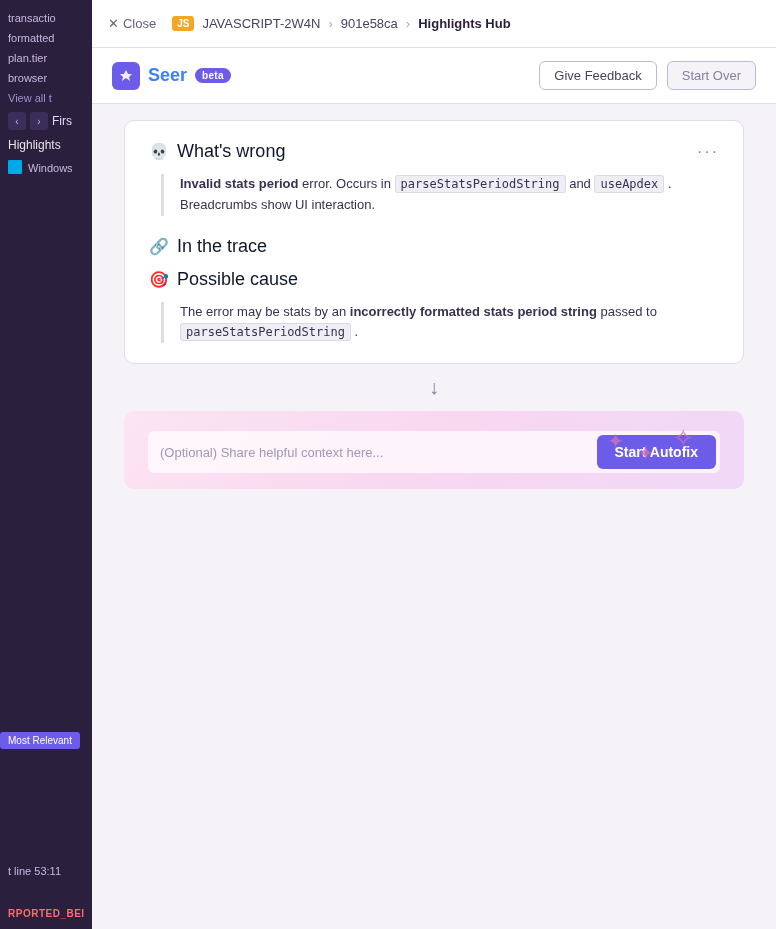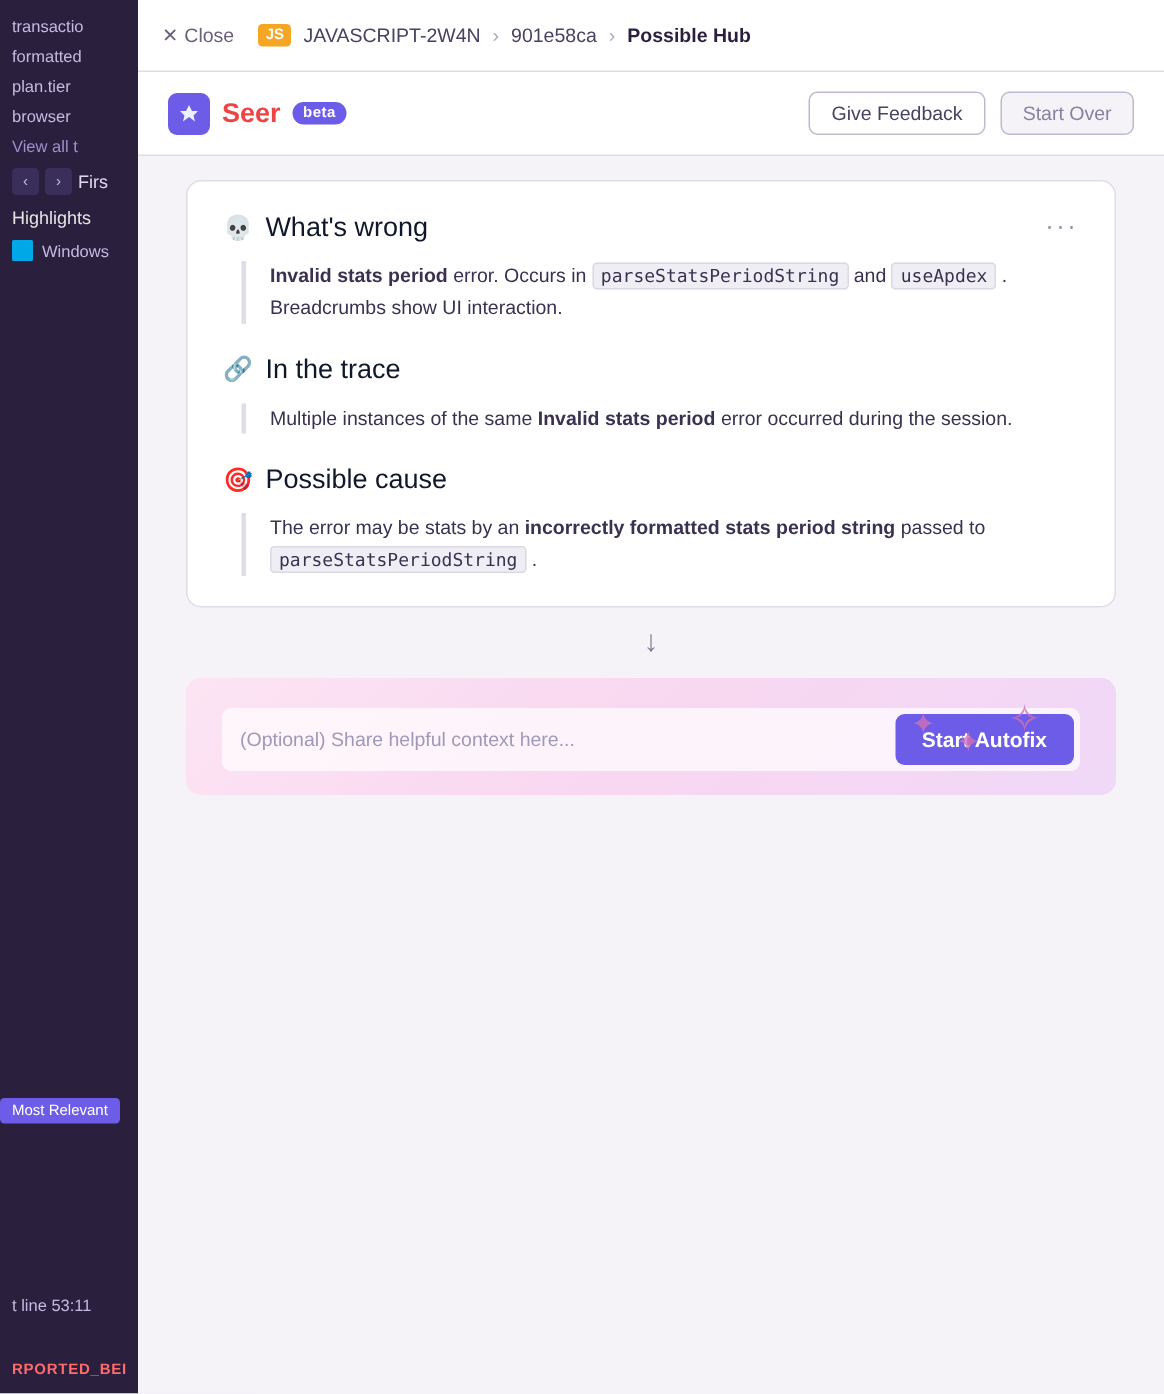--- a/index.html
+++ b/index.html
@@ -104,21 +104,21 @@
       display: flex;
       align-items: center;
       justify-content: center;
       color: white;
       font-size: 14px;
     }
 
     .seer-name {
       font-size: 18px;
       font-weight: 600;
-      color: #ef4444;
+      color: #3b82f6;
     }
 
     .beta-badge {
       background: #6c5ce7;
       color: #fff;
       font-size: 10px;
       font-weight: 600;
       padding: 2px 7px;
       border-radius: 20px;
       letter-spacing: 0.3px;
@@ -435,21 +435,21 @@
   <div class="breadcrumb-bar">
     <div class="breadcrumb-close">
       <span>✕</span>
       <span>Close</span>
     </div>
     <span class="js-badge">JS</span>
     <span class="breadcrumb-item">JAVASCRIPT-2W4N</span>
     <span class="breadcrumb-sep">›</span>
     <span class="breadcrumb-item">901e58ca</span>
     <span class="breadcrumb-sep">›</span>
-    <span class="breadcrumb-item active">Possible Hub</span>
+    <span class="breadcrumb-item active">Highlights Hub</span>
   </div>
 
   <div class="header-bar">
     <div class="seer-logo">
       <div class="seer-icon">
         <svg width="16" height="16" viewBox="0 0 16 16" fill="none" xmlns="http://www.w3.org/2000/svg">
           <polygon points="8,2 10,6 14,6 11,9 12,13 8,10 4,13 5,9 2,6 6,6" fill="white" opacity="0.9"></polygon>
         </svg>
       </div>
       <span class="seer-name">Seer</span>
@@ -476,25 +476,20 @@
         <code>parseStatsPeriodString</code>
         <span> and </span>
         <code>useApdex</code>
         <span>. Breadcrumbs show UI interaction.</span>
       </div>
 
       <div class="section-header">
         <span class="section-icon">🔗</span>
         <span class="section-title">In the trace</span>
       </div>
-      <div class="section-body">
-        <span>Multiple instances of the same </span>
-        <span class="bold">Invalid stats period</span>
-        <span> error occurred during the session.</span>
-      </div>
 
       <div class="section-header">
         <span class="section-icon">🎯</span>
         <span class="section-title">Possible cause</span>
       </div>
       <div class="section-body">
         <span>The error may be stats by an </span>
         <span class="bold">incorrectly formatted stats period string</span>
         <span> passed to </span>
         <code>parseStatsPeriodString</code>

